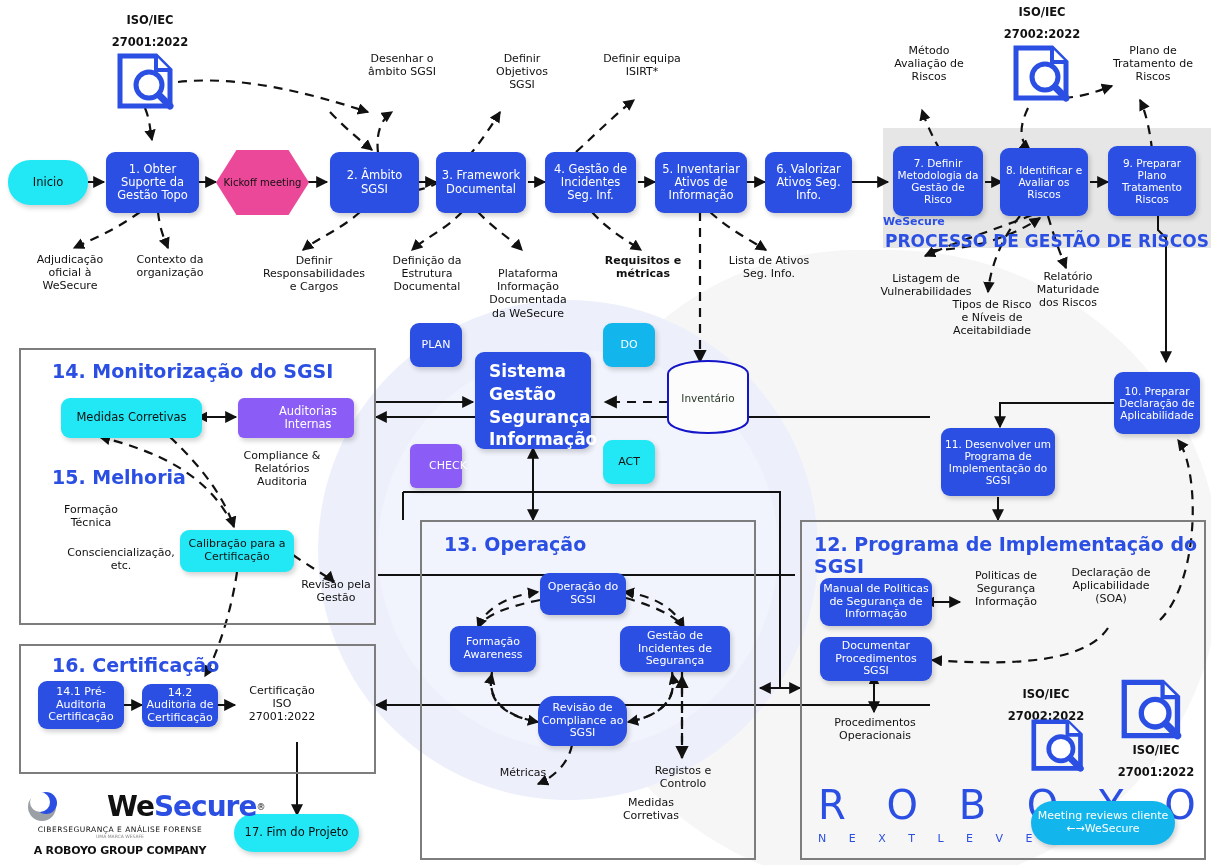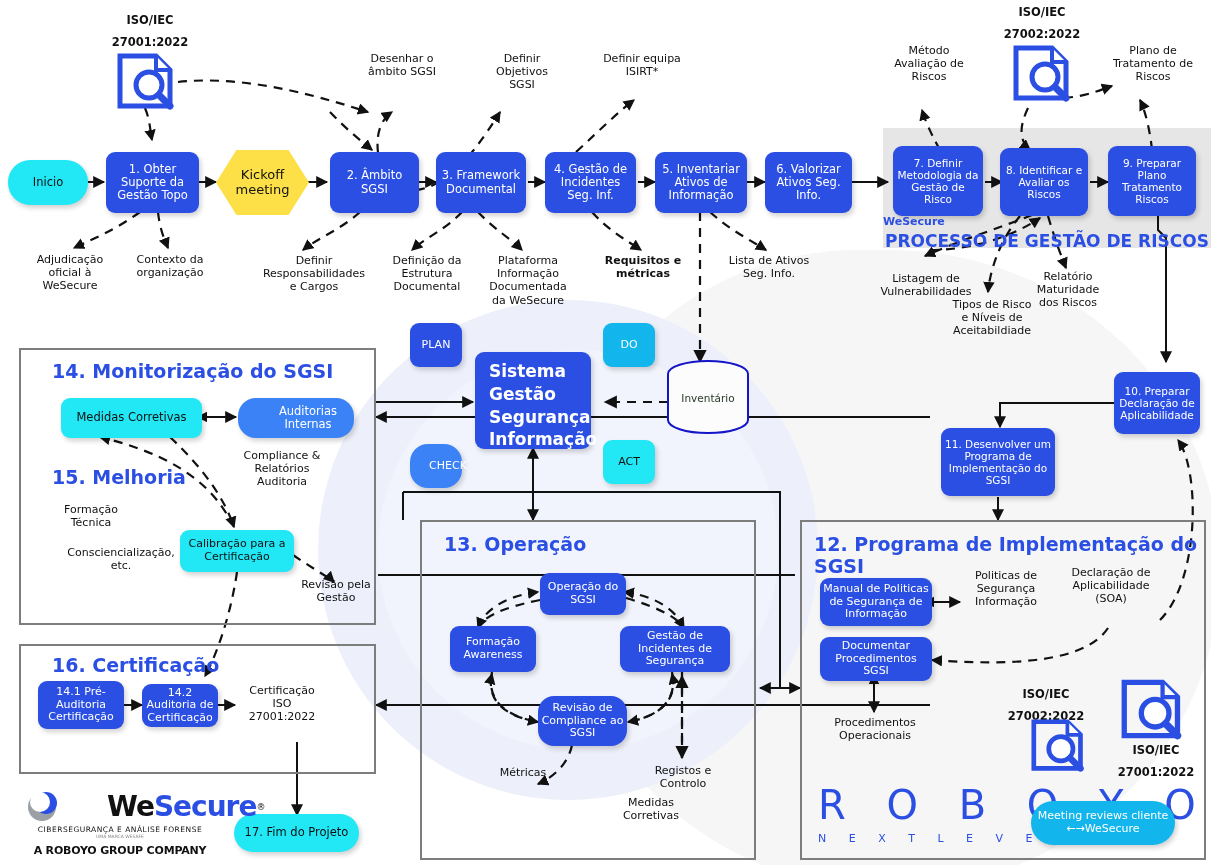--- a/index.html
+++ b/index.html
@@ -18,23 +18,23 @@
 
   .proc{background:#2b4fe3;color:#fff;border-radius:9px;font-size:11.5px;
         box-shadow:2px 3px 5px rgba(0,0,0,.18);padding:3px;}
   .proc.small{font-size:10.5px;}
   .term{background:#22e8f5;color:#111;border-radius:22px;font-size:11.5px;
         box-shadow:2px 3px 5px rgba(0,0,0,.18);}
   .cyan{background:#22e8f5;color:#111;border-radius:9px;font-size:11.5px;
         box-shadow:2px 3px 5px rgba(0,0,0,.18);}
   .cyan2{background:#13b6ec;color:#fff;border-radius:9px;font-size:11.5px;
         box-shadow:2px 3px 5px rgba(0,0,0,.18);}
-  .slate{background:#3b82f6;color:#fff;border-radius:18px;font-size:11.5px;
+  .slate{background:#8b5cf6;color:#fff;border-radius:6px;font-size:11.5px;
         box-shadow:2px 3px 5px rgba(0,0,0,.18);padding-left:24px;}
-  .hexa{background:#fde047;color:#111;font-size:13px;
+  .hexa{background:#ec4899;color:#111;font-size:10px;
         clip-path:polygon(22% 0,78% 0,100% 50%,78% 100%,22% 100%,0 50%);
         filter:drop-shadow(2px 3px 4px rgba(0,0,0,.18));}
 
   
   .note{position:absolute;box-sizing:border-box;font-size:11px;color:#111;
         text-align:center;line-height:1.2;}
   .note .sheet{position:absolute;left:0;top:0;right:0;bottom:0;background:#f2ecc9;
         -webkit-mask-image:radial-gradient(circle at 25% 100%,transparent 0,transparent 0);
         clip-path:polygon(0 0,100% 0,100% 72%,88% 80%,74% 86%,60% 87%,46% 83%,
                  32% 76%,18% 74%,6% 80%,0 86%);
@@ -326,21 +326,21 @@
       <div class="txt">
         <span>Definir Responsabilidades e Cargos</span>
       </div>
   </div>
   <div class="note" style="left:383px;top:248px;width:88px;height:72px;">
     <div class="sheet"></div>
       <div class="txt">
         <span>Definição da Estrutura Documental</span>
       </div>
   </div>
-  <div class="note" style="left:481px;top:248px;width:94px;height:78px;">
+  <div class="note" style="left:481px;top:261px;width:94px;height:78px;">
     <div class="sheet"></div>
       <div class="txt">
         <span>Plataforma Informação Documentada da WeSecure</span>
       </div>
   </div>
   <div class="note" style="left:598px;top:248px;width:90px;height:64px;font-weight:bold;">
     <div class="sheet"></div>
       <div class="txt">
         <span>Requisitos e métricas</span>
       </div>

